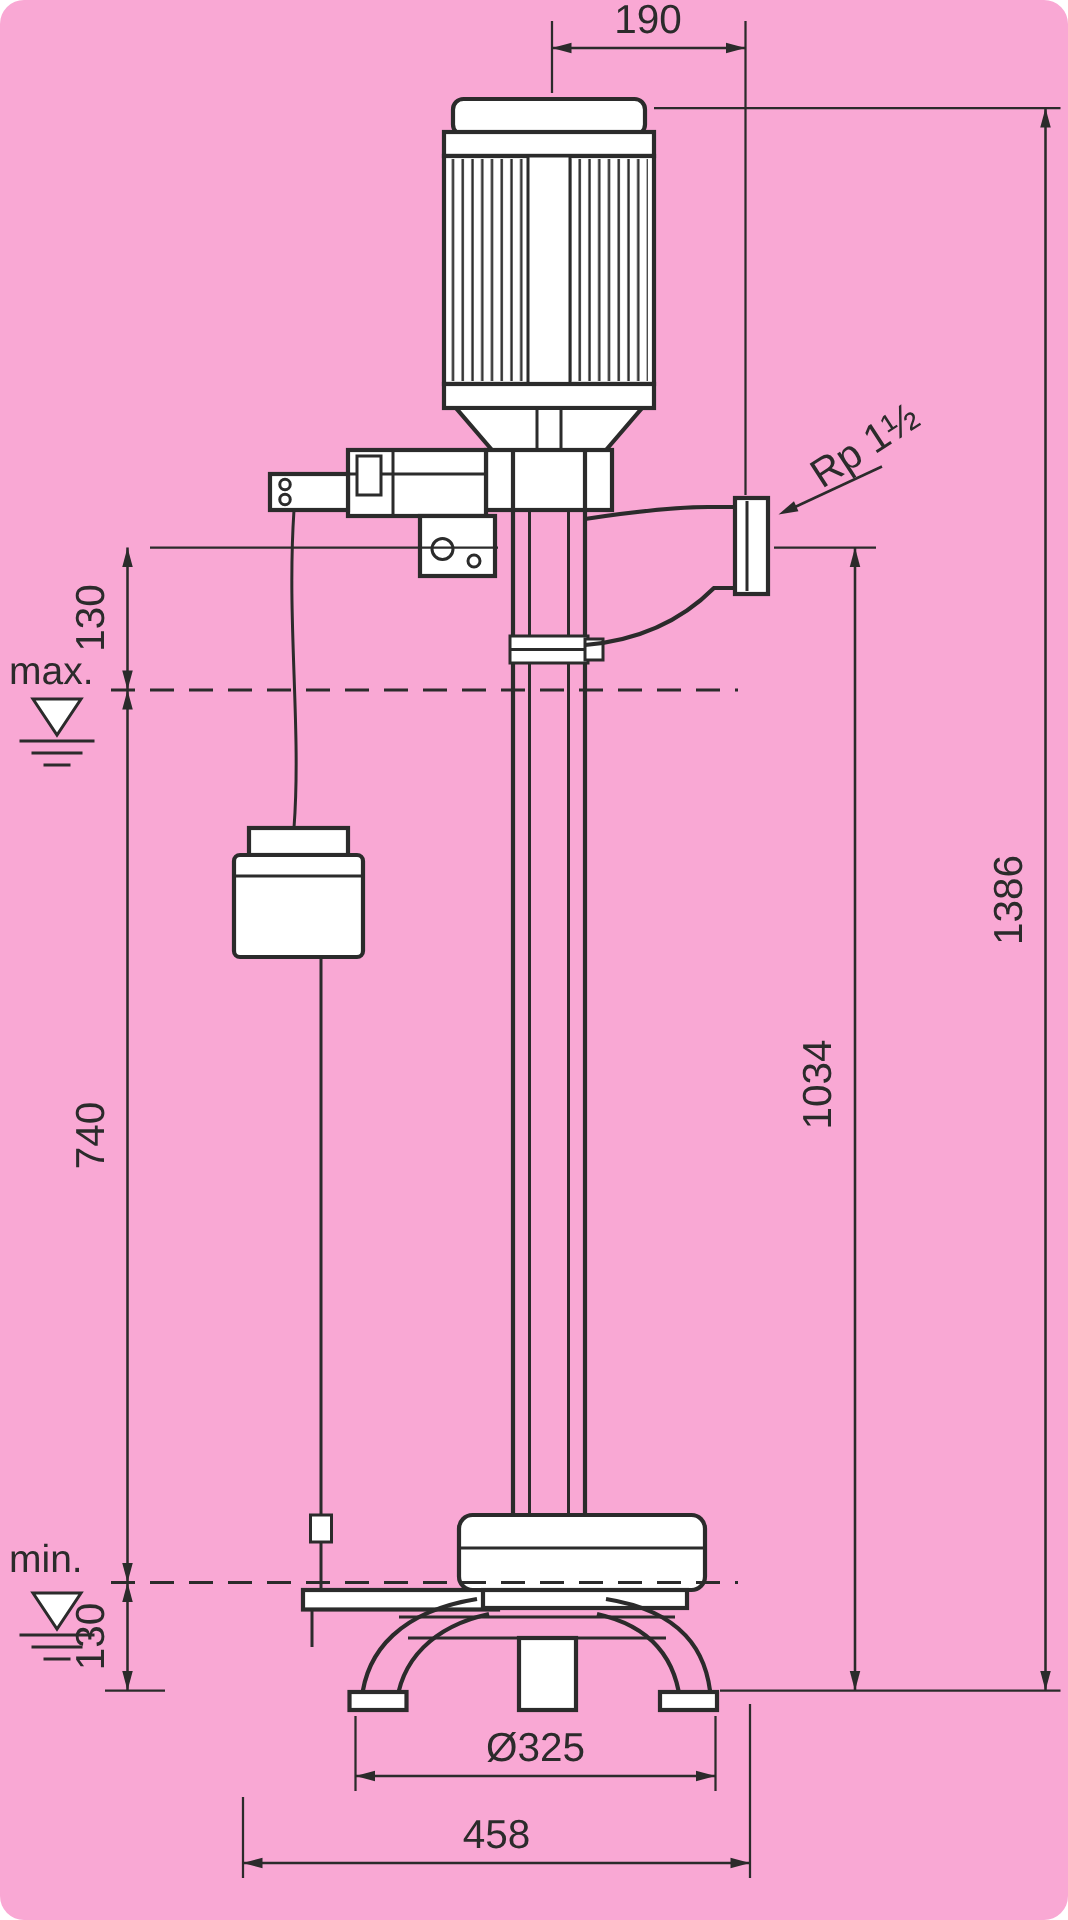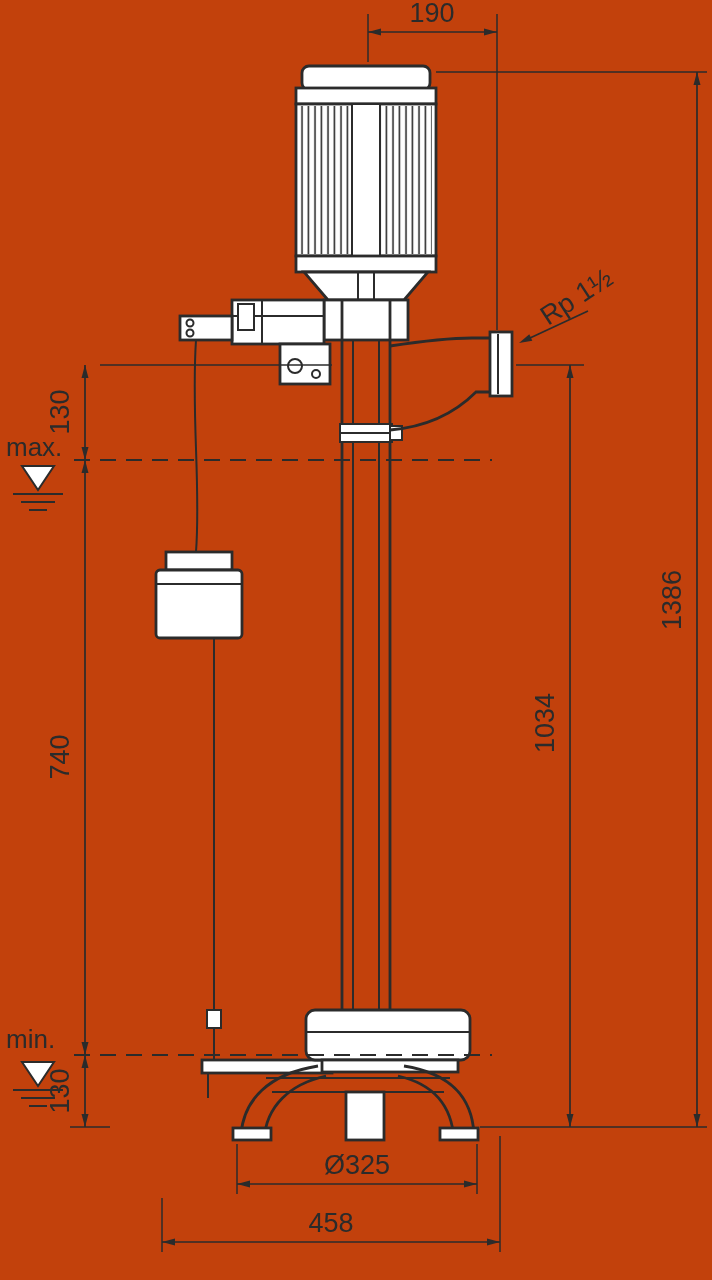--- a/index.html
+++ b/index.html
@@ -1,16 +1,16 @@
 <!DOCTYPE html>
 <html><head>
 <meta charset="utf-8">
 <style>
   html,body{margin:0;padding:0;background:#ffffff;}
-  .canvas{width:712px;height:1280px;position:relative;background:#c2410c;overflow:hidden;}
+  .canvas{width:712px;height:1280px;position:relative;background:#f9a8d4;overflow:hidden;border-radius:16px;}
   svg{display:block;}
   text{font-family:"Liberation Sans","DejaVu Sans",sans-serif;fill:#2b2b2b;}
   .dim-label{font-size:27px;}
   .lvl-label{font-size:26px;}
   .outline{stroke:#2b2b2b;stroke-width:2.8;fill:#ffffff;}
   .outline-nf{stroke:#2b2b2b;stroke-width:2.8;fill:none;}
   .detail{stroke:#2b2b2b;stroke-width:2;fill:#ffffff;}
   .detail-nf{stroke:#2b2b2b;stroke-width:2;fill:none;}
   .dimline{stroke:#2b2b2b;stroke-width:1.7;fill:none;}
   .extline{stroke:#2b2b2b;stroke-width:1.5;fill:none;}

